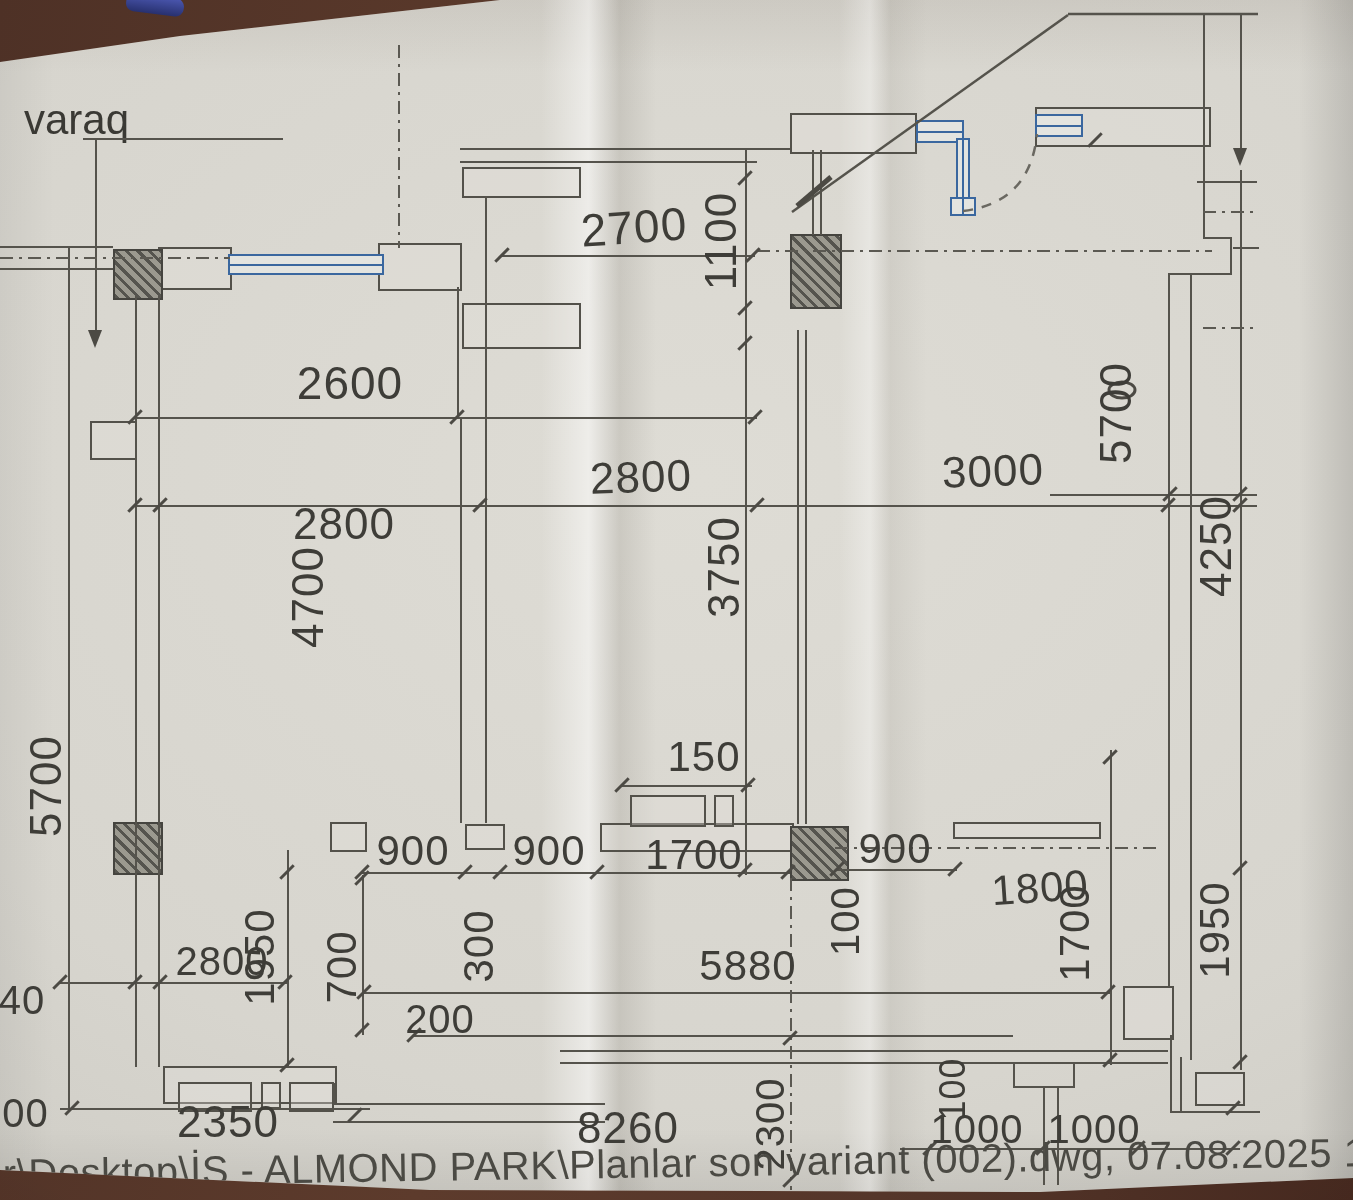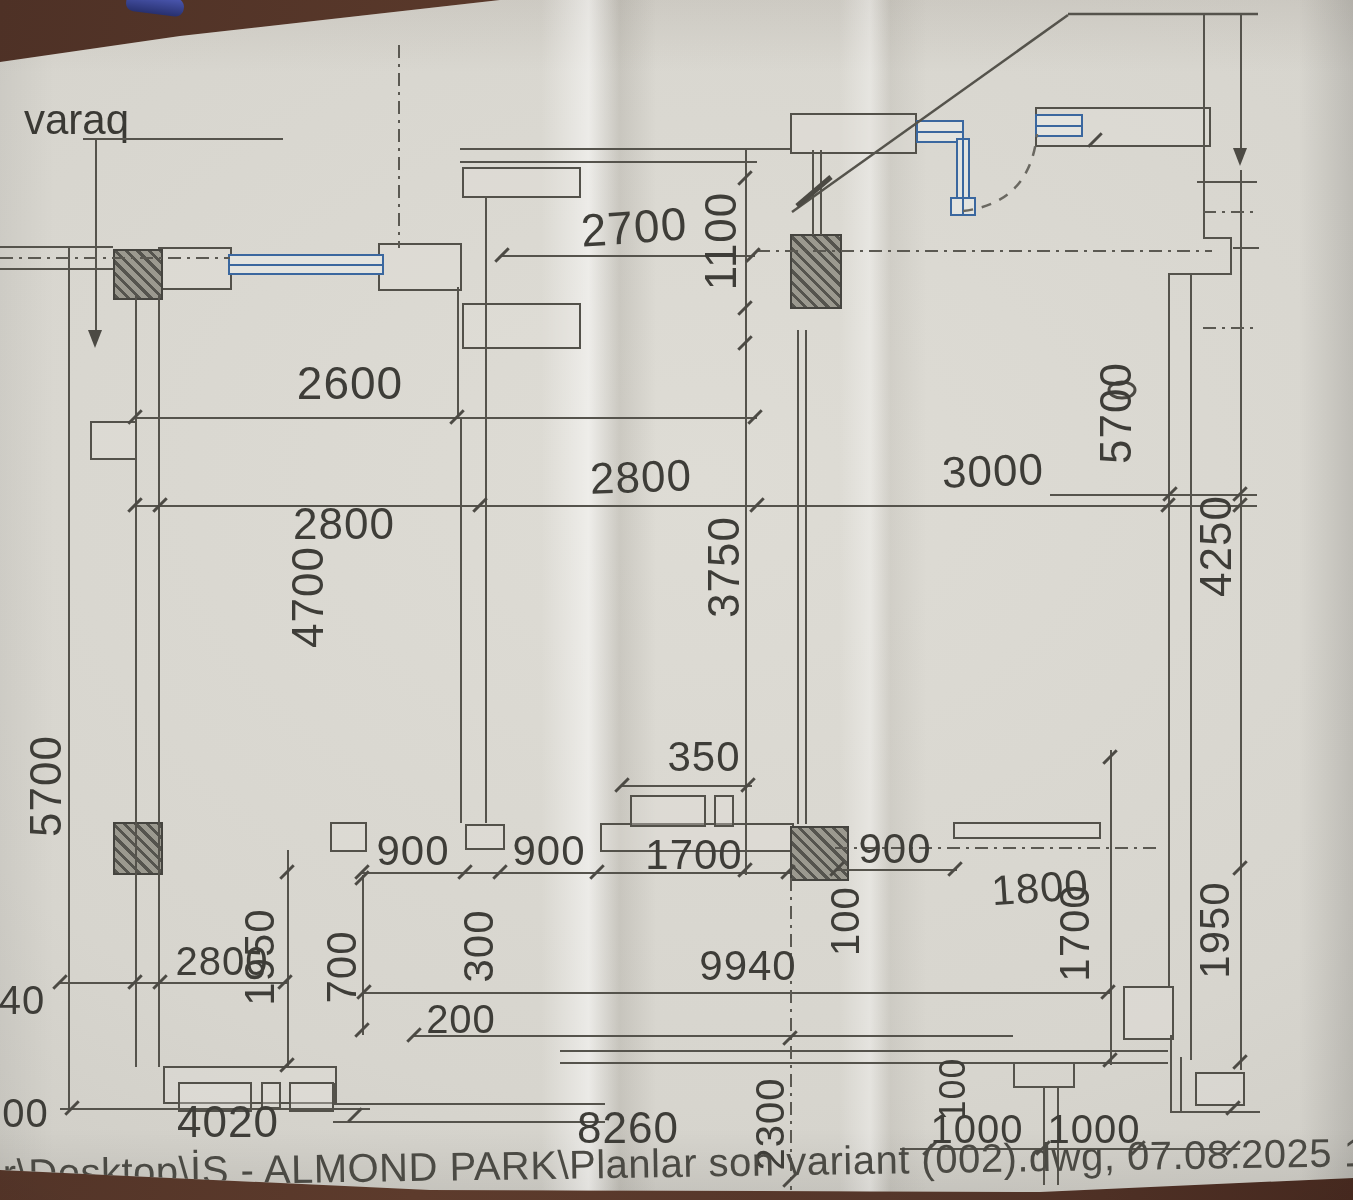--- a/index.html
+++ b/index.html
@@ -217,36 +217,36 @@
           <span class="dim" style="left: 721px; top: 241px; font-size: 44px; transform: translate(-50%, -50%) rotate(-90deg);">1100</span>
           <span class="dim" style="left: 350px; top: 383px; font-size: 46px; transform: translate(-50%, -50%) rotate(0deg);">2600</span>
           <span class="dim" style="left: 344px; top: 524px; font-size: 44px; transform: translate(-50%, -50%) rotate(0deg);">2800</span>
           <span class="dim" style="left: 308px; top: 597px; font-size: 44px; transform: translate(-50%, -50%) rotate(-90deg);">4700</span>
           <span class="dim" style="left: 641px; top: 477px; font-size: 44px; transform: translate(-50%, -50%) rotate(-2deg);">2800</span>
           <span class="dim" style="left: 993px; top: 471px; font-size: 44px; transform: translate(-50%, -50%) rotate(-2deg);">3000</span>
           <span class="dim" style="left: 724px; top: 567px; font-size: 44px; transform: translate(-50%, -50%) rotate(-90deg);">3750</span>
           <span class="dim" style="left: 46px; top: 786px; font-size: 44px; transform: translate(-50%, -50%) rotate(-90deg);">5700</span>
           <span class="dim" style="left: 1116px; top: 413px; font-size: 44px; transform: translate(-50%, -50%) rotate(-90deg);">5700</span>
           <span class="dim" style="left: 1216px; top: 546px; font-size: 44px; transform: translate(-50%, -50%) rotate(-90deg);">4250</span>
-          <span class="dim" style="left: 704px; top: 757px; font-size: 42px; transform: translate(-50%, -50%) rotate(0deg);">350</span>
+          <span class="dim" style="left: 704px; top: 757px; font-size: 42px; transform: translate(-50%, -50%) rotate(0deg);">150</span>
           <span class="dim" style="left: 413px; top: 851px; font-size: 42px; transform: translate(-50%, -50%) rotate(0deg);">900</span>
           <span class="dim" style="left: 549px; top: 851px; font-size: 42px; transform: translate(-50%, -50%) rotate(0deg);">900</span>
           <span class="dim" style="left: 694px; top: 855px; font-size: 42px; transform: translate(-50%, -50%) rotate(0deg);">1700</span>
           <span class="dim" style="left: 895px; top: 849px; font-size: 42px; transform: translate(-50%, -50%) rotate(0deg);">900</span>
           <span class="dim" style="left: 1040px; top: 888px; font-size: 42px; transform: translate(-50%, -50%) rotate(-4deg);">1800</span>
           <span class="dim" style="left: 845px; top: 921px; font-size: 40px; transform: translate(-50%, -50%) rotate(-90deg);">100</span>
           <span class="dim" style="left: 1075px; top: 933px; font-size: 42px; transform: translate(-50%, -50%) rotate(-90deg);">1700</span>
           <span class="dim" style="left: 1215px; top: 930px; font-size: 42px; transform: translate(-50%, -50%) rotate(-90deg);">1950</span>
           <span class="dim" style="left: 222px; top: 961px; font-size: 40px; transform: translate(-50%, -50%) rotate(0deg);">2800</span>
           <span class="dim" style="left: 260px; top: 957px; font-size: 42px; transform: translate(-50%, -50%) rotate(-90deg);">1950</span>
           <span class="dim" style="left: 342px; top: 967px; font-size: 42px; transform: translate(-50%, -50%) rotate(-90deg);">700</span>
           <span class="dim" style="left: 479px; top: 946px; font-size: 42px; transform: translate(-50%, -50%) rotate(-90deg);">300</span>
-          <span class="dim" style="left: 748px; top: 966px; font-size: 42px; transform: translate(-50%, -50%) rotate(0deg);">9940</span>
-          <span class="dim" style="left: 461px; top: 1019px; font-size: 40px; transform: translate(-50%, -50%) rotate(0deg);">200</span>
-          <span class="dim" style="left: 228px; top: 1122px; font-size: 44px; transform: translate(-50%, -50%) rotate(0deg);">4020</span>
+          <span class="dim" style="left: 748px; top: 966px; font-size: 42px; transform: translate(-50%, -50%) rotate(0deg);">5880</span>
+          <span class="dim" style="left: 440px; top: 1019px; font-size: 40px; transform: translate(-50%, -50%) rotate(0deg);">200</span>
+          <span class="dim" style="left: 228px; top: 1122px; font-size: 44px; transform: translate(-50%, -50%) rotate(0deg);">2350</span>
           <span class="dim" style="left: 628px; top: 1128px; font-size: 44px; transform: translate(-50%, -50%) rotate(0deg);">8260</span>
           <span class="dim" style="left: 770px; top: 1124px; font-size: 40px; transform: translate(-50%, -50%) rotate(-90deg);">2300</span>
           <span class="dim" style="left: 953px; top: 1089px; font-size: 36px; transform: translate(-50%, -50%) rotate(-90deg);">100</span>
           <span class="dim" style="left: 977px; top: 1129px; font-size: 40px; transform: translate(-50%, -50%) rotate(0deg);">1000</span>
           <span class="dim" style="left: 1094px; top: 1129px; font-size: 40px; transform: translate(-50%, -50%) rotate(0deg);">1000</span>
           <span class="dim" style="left: 14px; top: 1113px; font-size: 40px; transform: translate(-50%, -50%) rotate(0deg);">100</span>
           <span class="dim" style="left: 22px; top: 1000px; font-size: 40px; transform: translate(-50%, -50%) rotate(0deg);">40</span>
         </div>
 
       <div class="footer">er\Desktop\İŞ - ALMOND PARK\Planlar son variant (002).dwg, 07.08.2025 12:28:03, VersaLink C7130 Color M</div>

